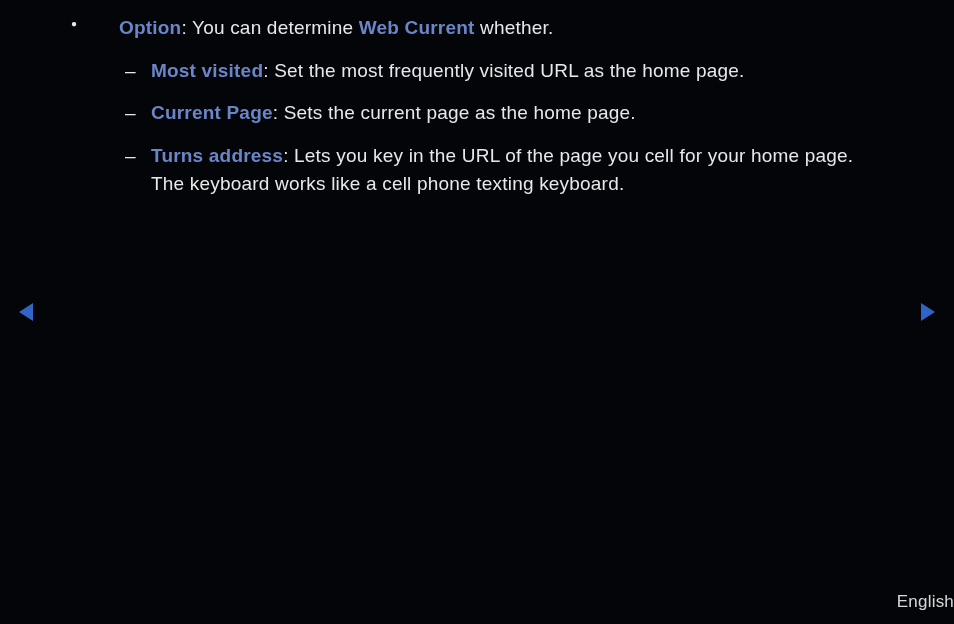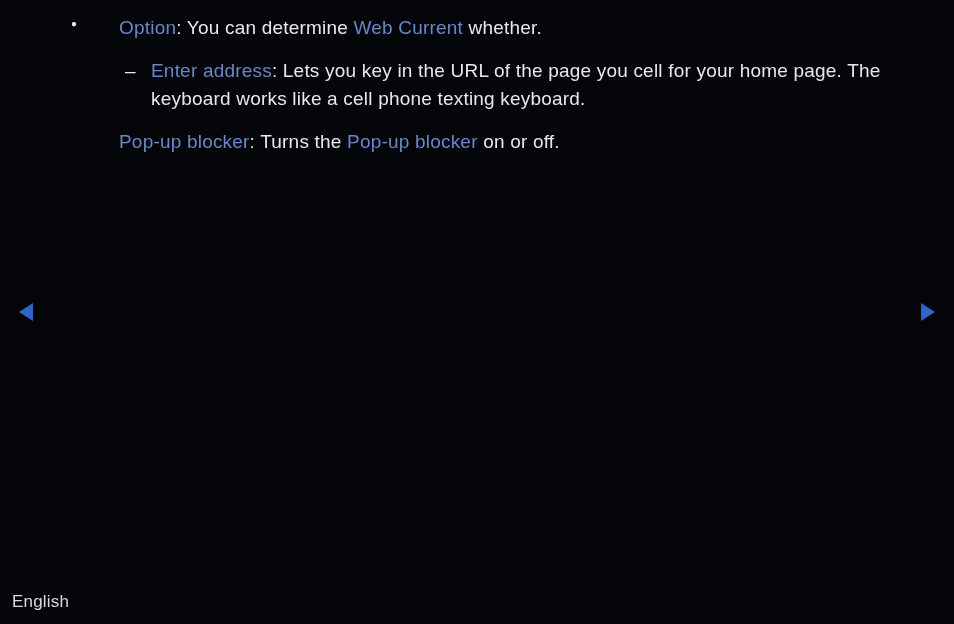--- a/index.html
+++ b/index.html
@@ -52,21 +52,21 @@
     .dash-item::before {
       content: "–";
       position: absolute;
       left: -26px;
       top: 0;
       color: #e8e8ea;
       font-weight: 400;
     }
     .keyword {
       color: #6a86c8;
-      font-weight: 400;
+      font-weight: 700;
     }
     .nav-arrow {
       position: absolute;
       top: 300px;
       width: 20px;
       height: 24px;
       cursor: pointer;
       display: flex;
       align-items: center;
       justify-content: center;
@@ -78,46 +78,49 @@
       right: 16px;
     }
     .nav-arrow svg {
       display: block;
     }
     .footer-lang {
       position: absolute;
       bottom: 12px;
       left: 12px;
       right: 0;
-      text-align: left;
+      text-align: right;
       font-size: 17px;
       font-weight: 300;
       color: #d8d8da;
     }
   </style>
 </head>
 <body>
 
 <div class="content">
   <div class="bullet-item">
     <div class="top-line">
       <span class="keyword">Option</span><span>: You can determine </span><span class="keyword">Web Current</span><span> whether.</span>
     </div>
   </div>
 
 
   <div class="dash-list">
     <div class="dash-item">
-      <span class="keyword">Enter address</span><span>: Lets you key in the URL of the page you cell for your home page. The keyboard works like a cell phone texting keyboard.</span>
+      <span class="keyword">Most visited</span><span>: Set the most frequently visited URL as the home page.</span>
+    </div>
+    <div class="dash-item">
+      <span class="keyword">Current Page</span><span>: Sets the current page as the home page.</span>
+    </div>
+    <div class="dash-item">
+      <span class="keyword">Turns address</span><span>: Lets you key in the URL of the page you cell for your home page. The keyboard works like a cell phone texting keyboard.</span>
     </div>
   </div>
 
-  <div class="sub-section">
-    <span class="keyword">Pop-up blocker</span><span>: Turns the </span><span class="keyword">Pop-up blocker</span><span> on or off.</span>
-  </div>
 
 </div>
 
 <div class="nav-arrow left">
   <svg width="14" height="18" viewBox="0 0 14 18">
     <polygon points="14,0 14,18 0,9" fill="#3163c8"></polygon>
   </svg>
 </div>
 
 <div class="nav-arrow right">

